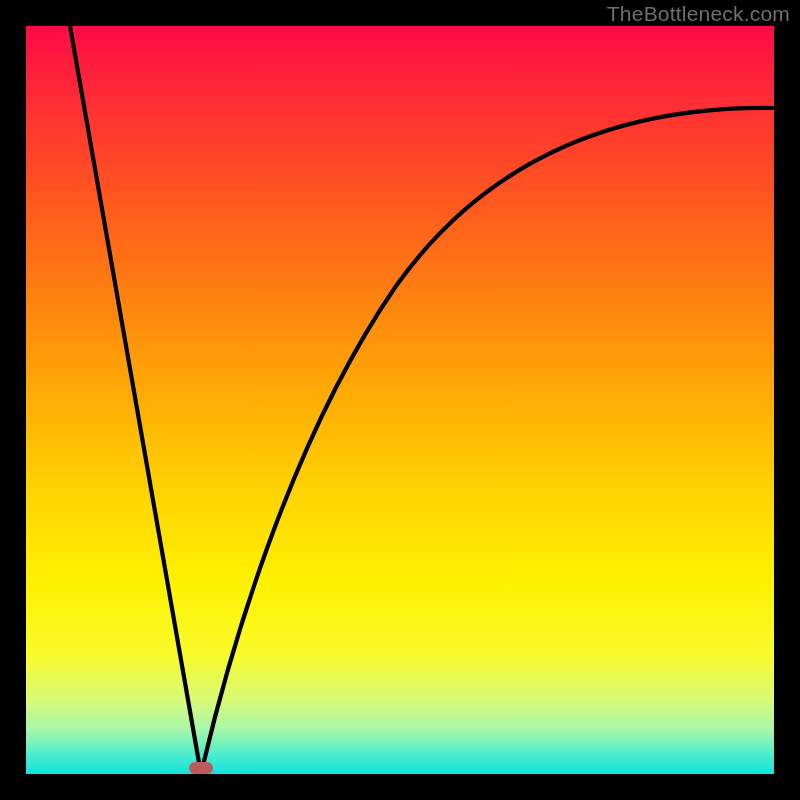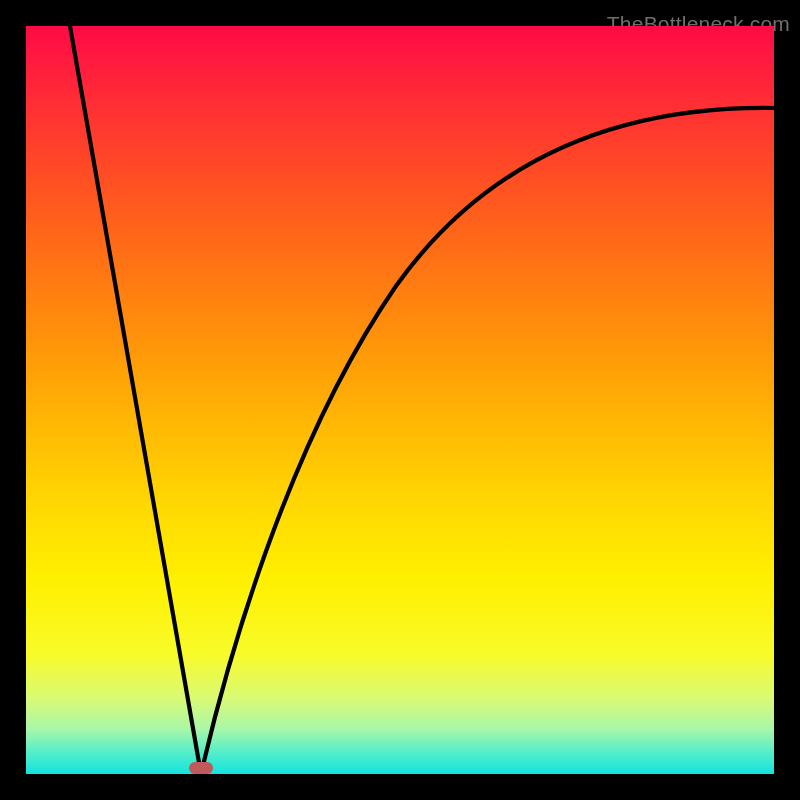--- a/index.html
+++ b/index.html
@@ -29,21 +29,21 @@
       #fff000 74%,
       #f8fb2a 84%,
       #d9fa76 90%,
       #a8f7a8 94%,
       #57eec9 97%,
       #12e3df 100%
     );
   }
   .watermark {
     position: absolute;
-    top: 12px;
+    top: 2px;
     right: 10px;
     color: #6f6f6f;
     font-size: 21px;
     letter-spacing: 0.2px;
     font-weight: 500;
   }
   svg.curve {
     position: absolute;
     left: 0;
     top: 0;

